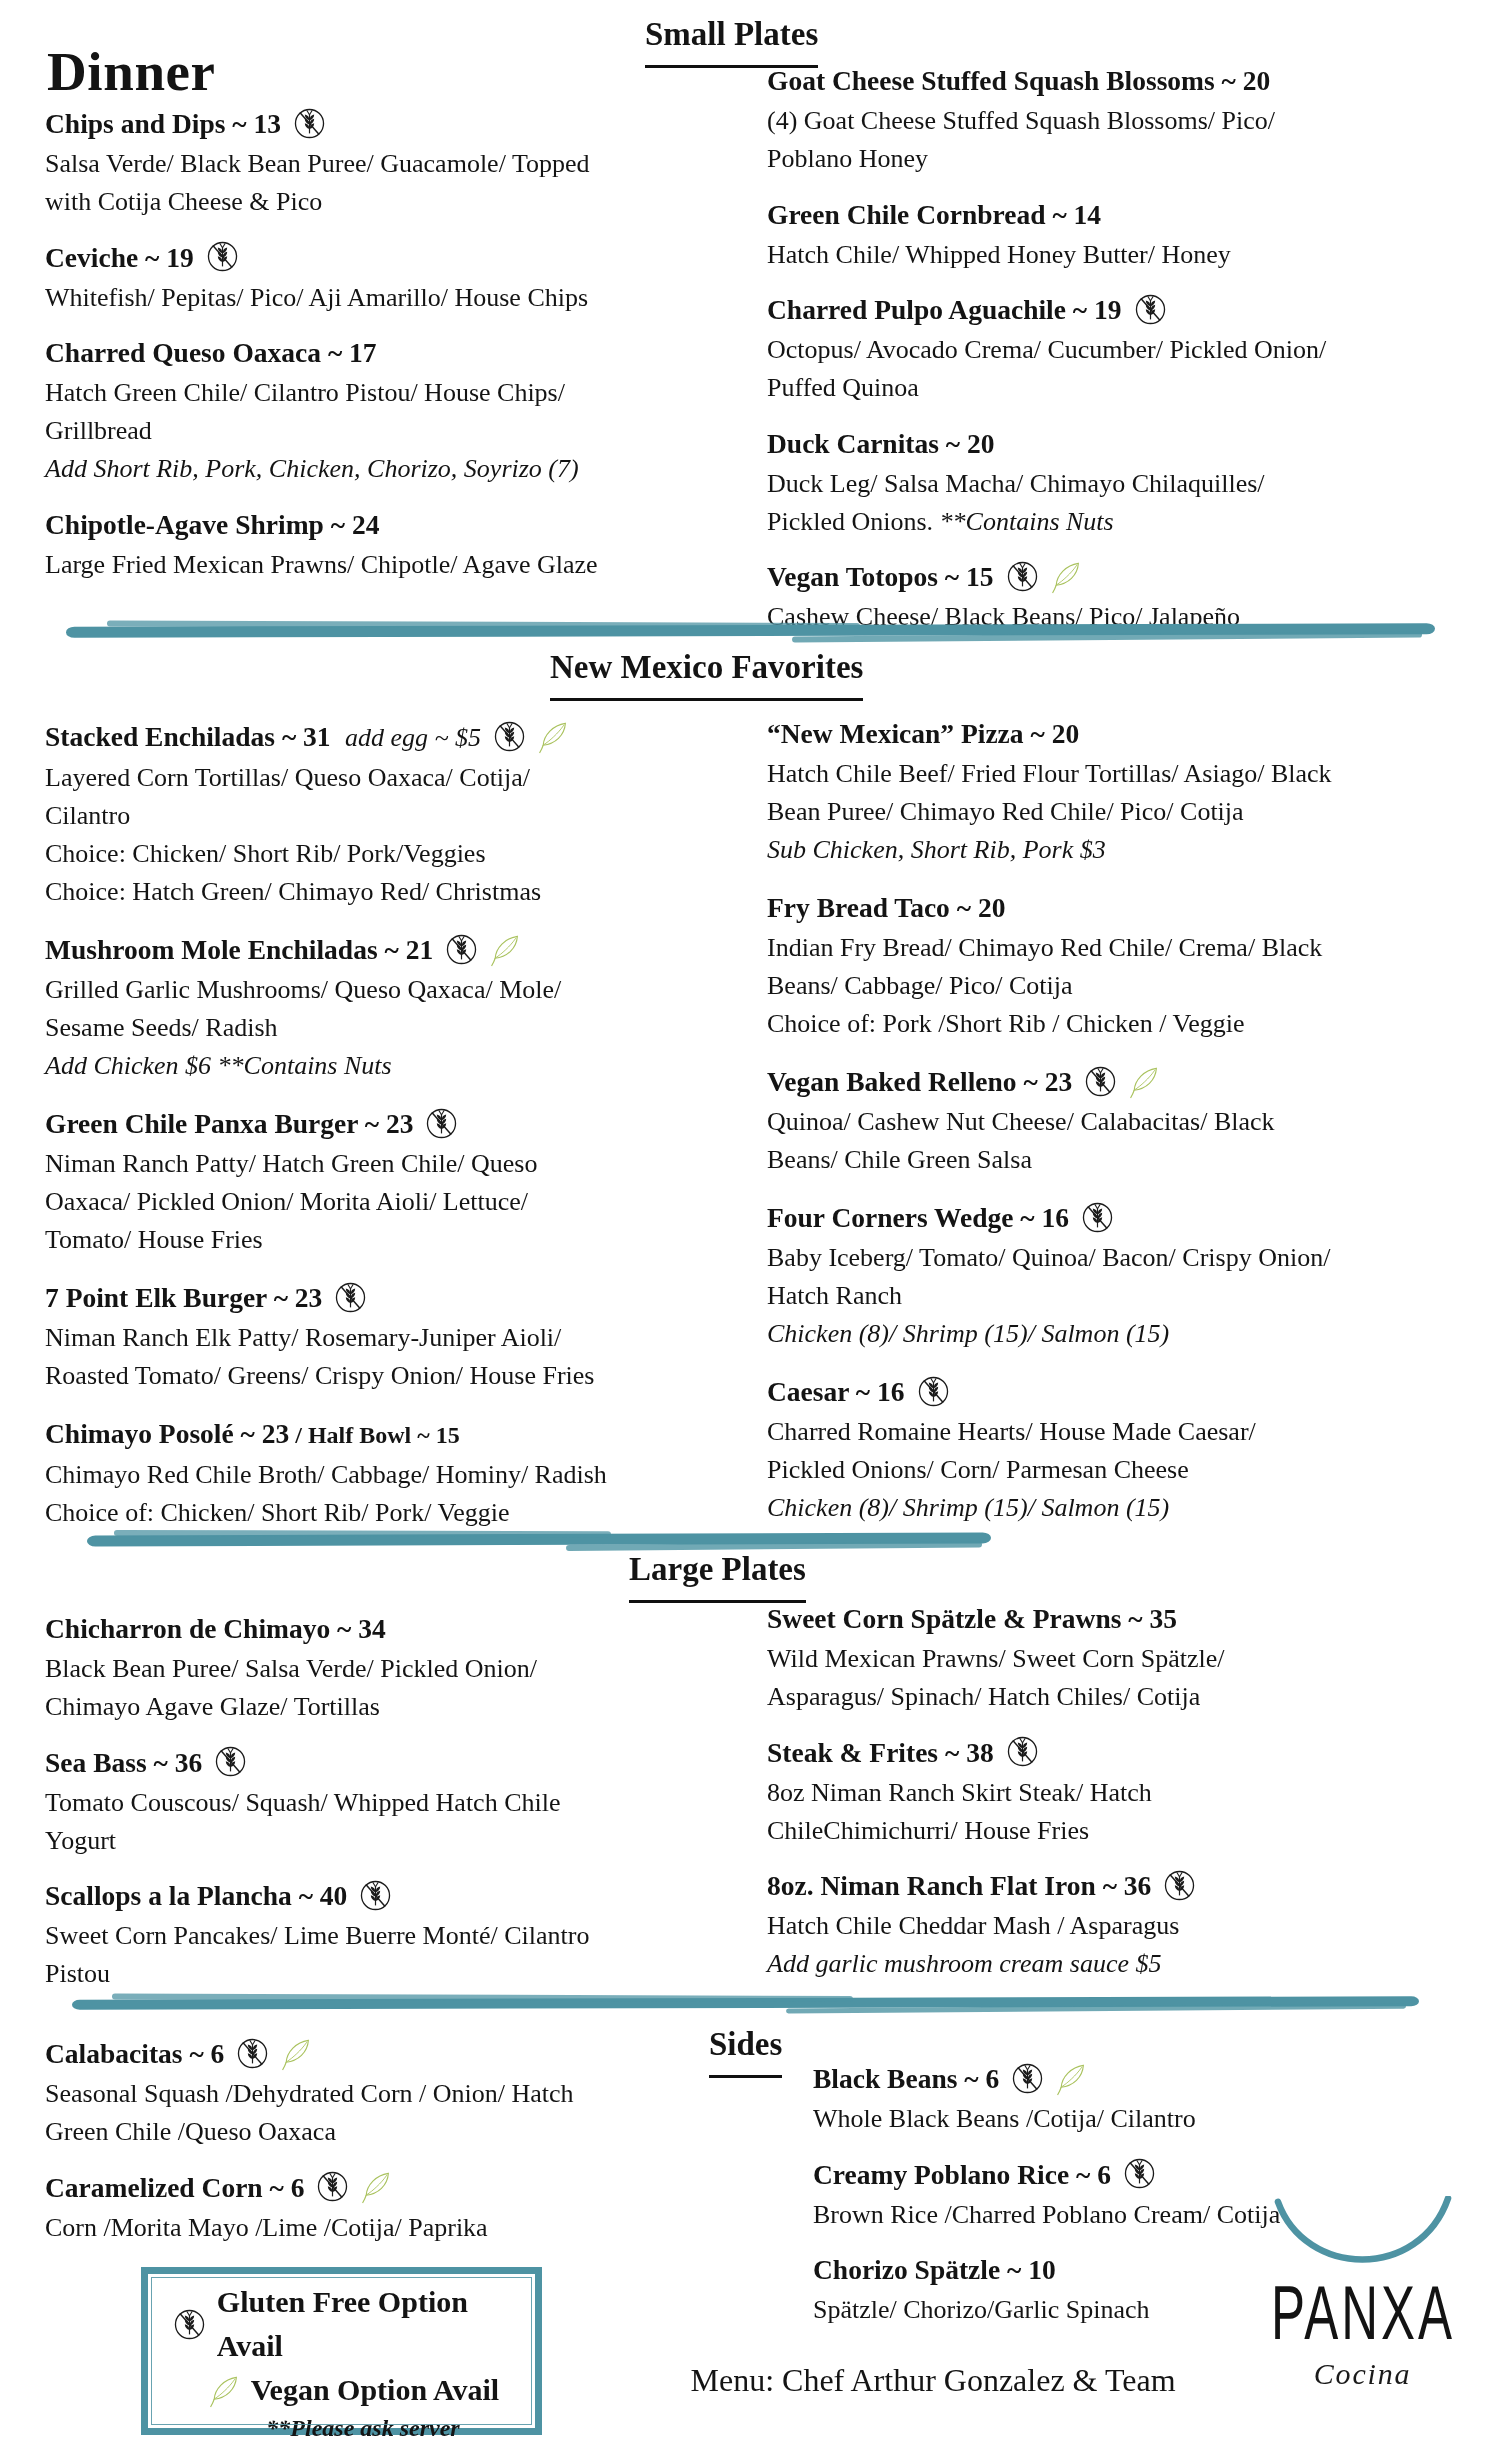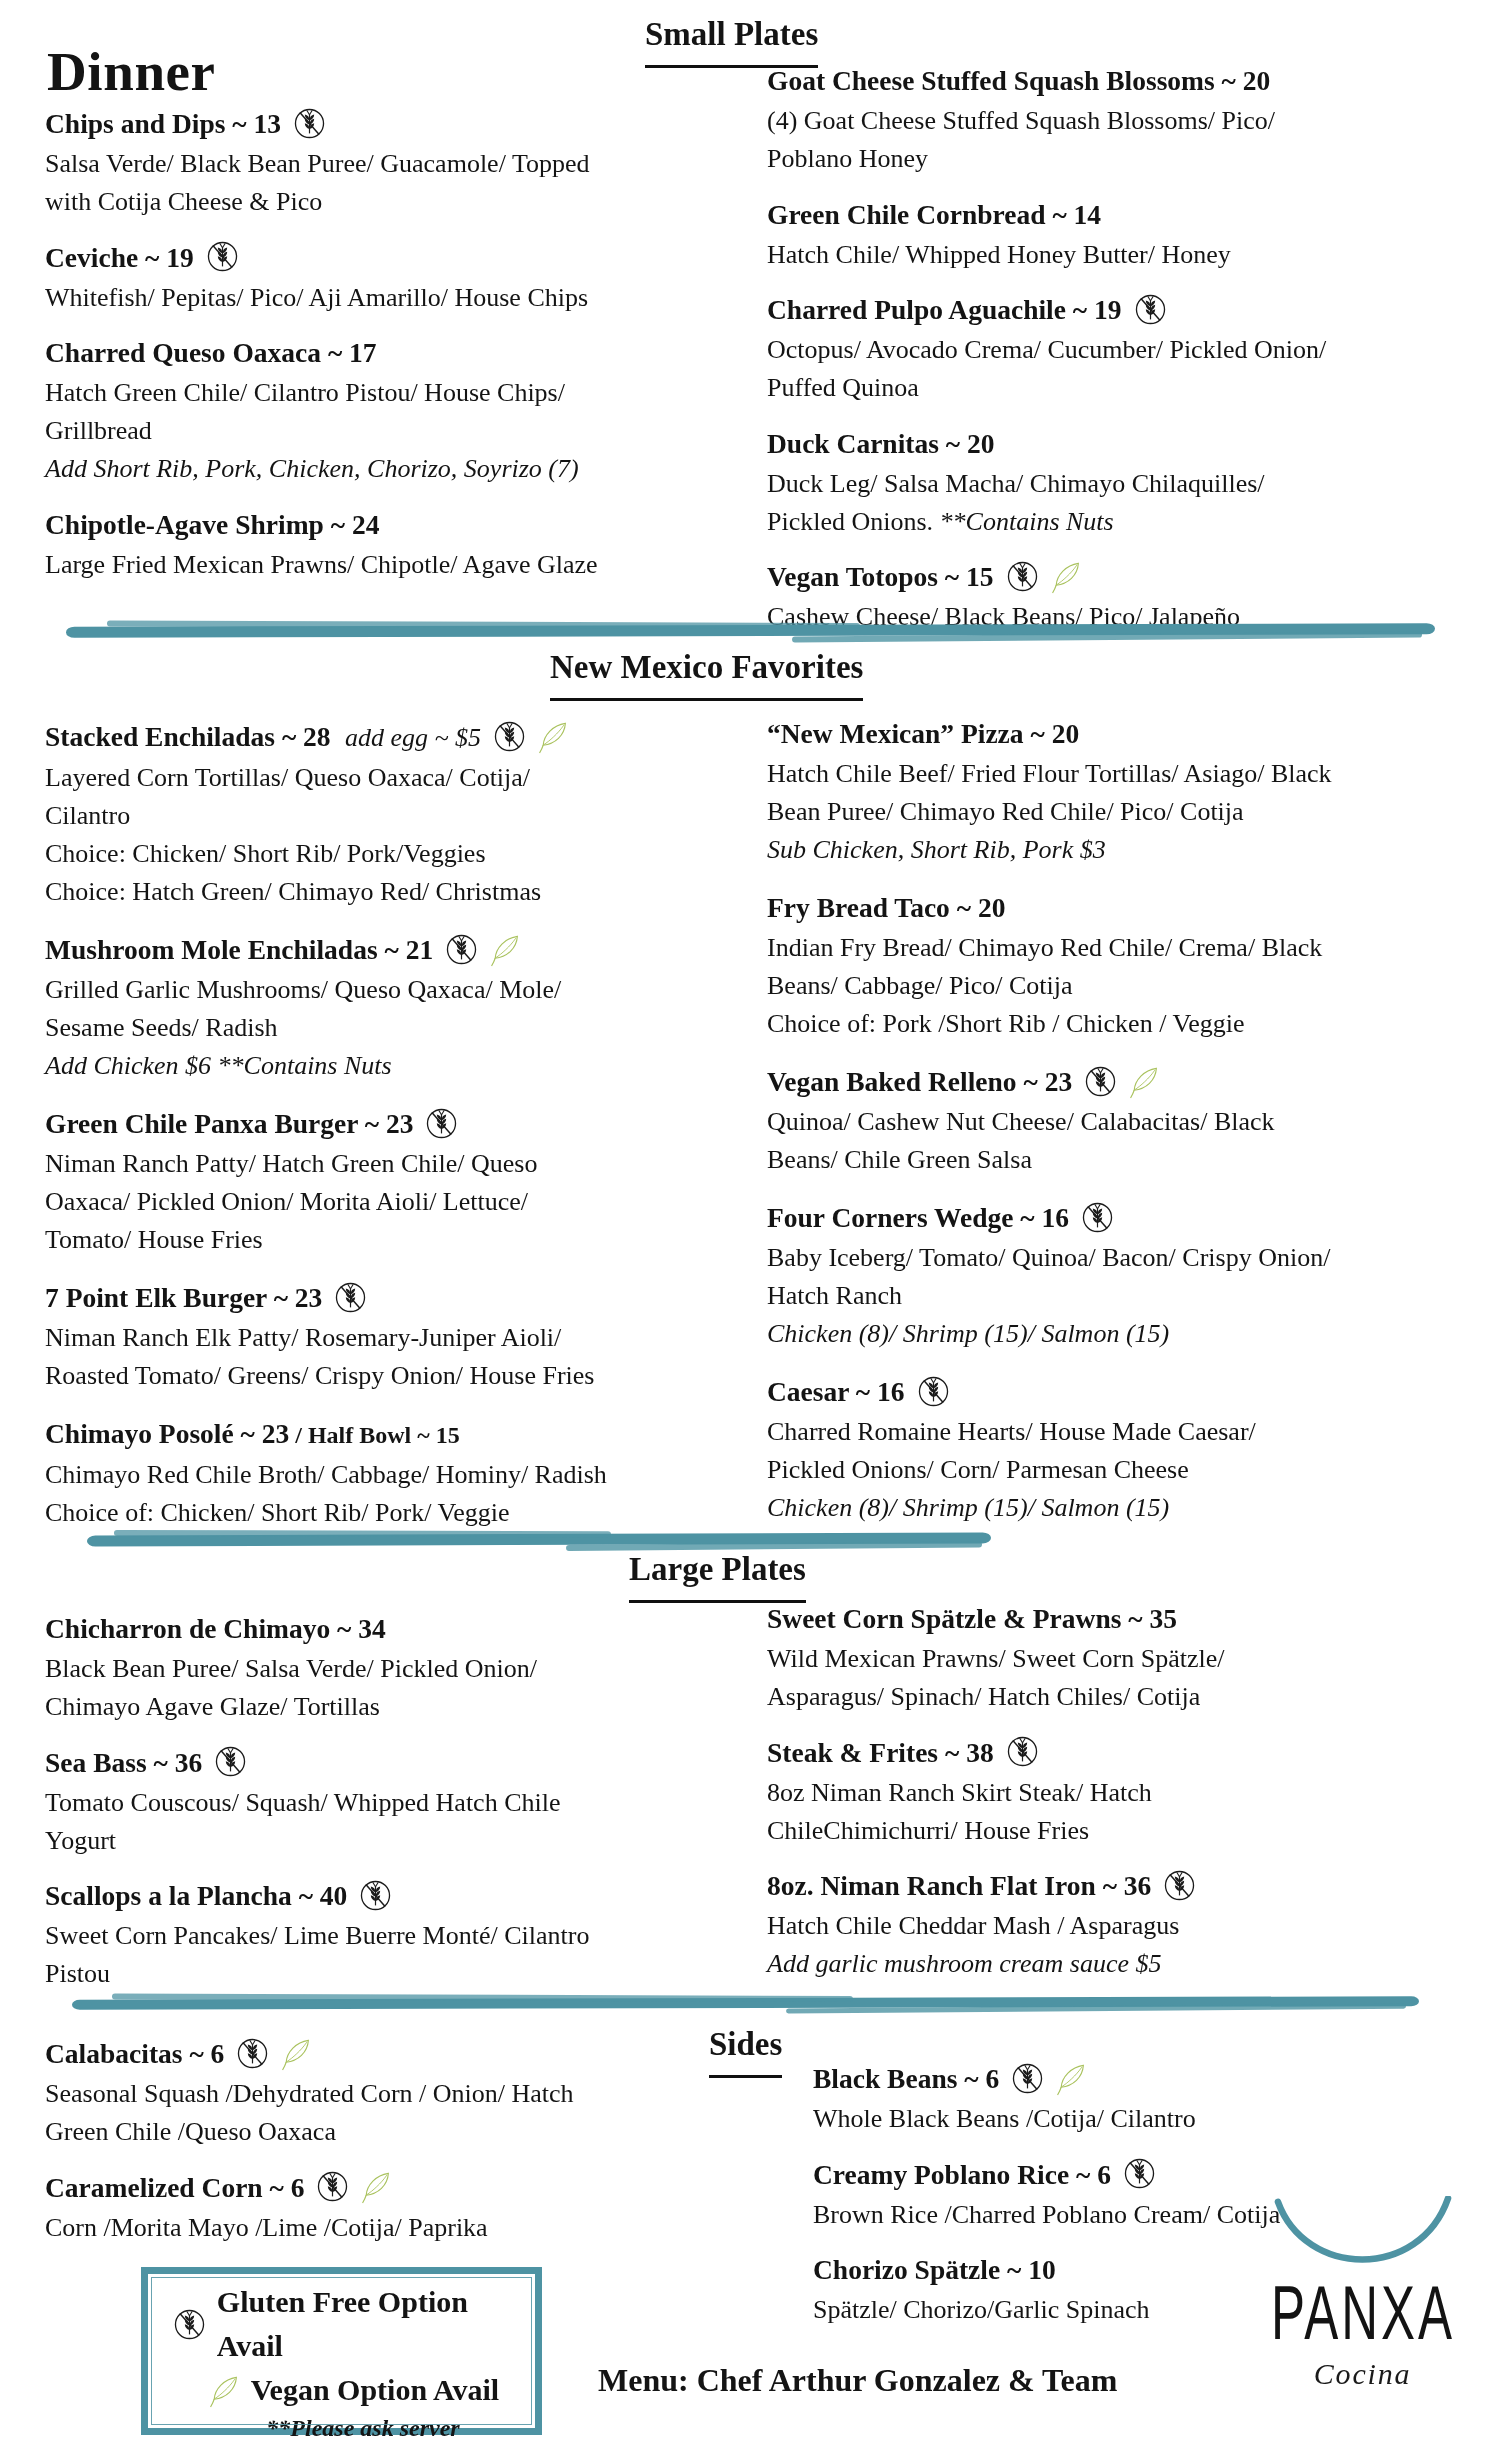--- a/index.html
+++ b/index.html
@@ -51,22 +51,22 @@
   
   .legend{position:absolute;left:141px;top:2267px;width:387px;height:148px;
           border:7.8px solid #4e93a3;padding:6px 0 0 0;}
   .legend::after{content:"";position:absolute;inset:3px;border:1.8px solid #4e93a3;opacity:.85;pointer-events:none;}
   .lrow{display:flex;align-items:center;justify-content:center;font-size:30px;font-weight:bold;
         line-height:44px;padding-left:25px;}
   .lrow .icon{margin:0 10.8px 0 0;top:0;}
   .lnote{text-align:center;font-size:24px;font-style:italic;font-weight:bold;line-height:33px;padding-left:43px;}
 
   
-  .footer{position:absolute;left:598px;top:2362px;width:670px;text-align:left;
-          font-size:32px;font-weight:bold;}
+  .footer{position:absolute;left:598px;top:2362px;width:670px;text-align:center;
+          font-size:32px;font-weight:normal;}
   .logo{position:absolute;left:1271px;top:2196px;width:183px;text-align:center;}
   .logo-arc{margin:0 auto -8.4px auto;}
   .brand{display:block;font-family:"Liberation Sans", sans-serif;font-size:51px;font-weight:400;
          letter-spacing:3px;line-height:57px;transform:scaleY(1.5);transform-origin:50% 20%;
          height:79px;color:#131313;}
   .cocina{display:block;font-style:italic;font-size:30px;letter-spacing:1.8px;color:#1a1a1a;}
 </style>
 </head>
 <body>
 
@@ -172,21 +172,21 @@
             </svg></span><span class="icon"><svg width="31" height="35" viewBox="0 0 60 66">
               <path d="M10 50 C11.5 30 29 11 53 7.5 C51.5 31 33 47.5 10 50 Z" fill="none" stroke="#a9c25d" stroke-width="2.2"></path>
               <path d="M11 49 C22 42 39 27 50 11" fill="none" stroke="#a9c25d" stroke-width="1.7"></path>
               <path d="M10 50 C8 56 6 60 3 65" fill="none" stroke="#a9c25d" stroke-width="2.2"></path>
             </svg></span></div>
         <div class="dline">Cashew Cheese/ Black Beans/ Pico/ Jalapeño</div>
       </div>
     </div>
   <div class="col c-nm-l">
       <div class="item">
-        <div class="ihead"><span class="iname">Stacked Enchiladas</span><span class="iprice">  ~ 28</span><span class="inote">add egg ~ $5</span><span class="icon"><svg width="33" height="33" viewBox="0 0 60 60">
+        <div class="ihead"><span class="iname">Stacked Enchiladas</span><span class="iprice">  ~ 31</span><span class="inote">add egg ~ $5</span><span class="icon"><svg width="33" height="33" viewBox="0 0 60 60">
               <circle cx="30" cy="30" r="25.5" fill="none" stroke="#1b1b1b" stroke-width="2.4"></circle>
               <line x1="30" y1="13" x2="30" y2="48" stroke="#1b1b1b" stroke-width="2.2"></line>
               <line x1="30" y1="14" x2="25" y2="6" stroke="#1b1b1b" stroke-width="2"></line>
               <line x1="30" y1="14" x2="35" y2="6" stroke="#1b1b1b" stroke-width="2"></line>
               <path d="M30 24 C24.5 22.5 21.5 18.5 21.5 13.5 C27 14.5 29.5 18 30 24Z" fill="#1b1b1b"></path>
               <path d="M30 24 C35.5 22.5 38.5 18.5 38.5 13.5 C33 14.5 30.5 18 30 24Z" fill="#1b1b1b"></path>
               <path d="M30 32 C24.5 30.5 21.5 26.5 21.5 21.5 C27 22.5 29.5 26 30 32Z" fill="#1b1b1b"></path>
               <path d="M30 32 C35.5 30.5 38.5 26.5 38.5 21.5 C33 22.5 30.5 26 30 32Z" fill="#1b1b1b"></path>
               <path d="M30 40 C24.5 38.5 21.5 34.5 21.5 29.5 C27 30.5 29.5 34 30 40Z" fill="#1b1b1b"></path>
               <path d="M30 40 C35.5 38.5 38.5 34.5 38.5 29.5 C33 30.5 30.5 34 30 40Z" fill="#1b1b1b"></path>

